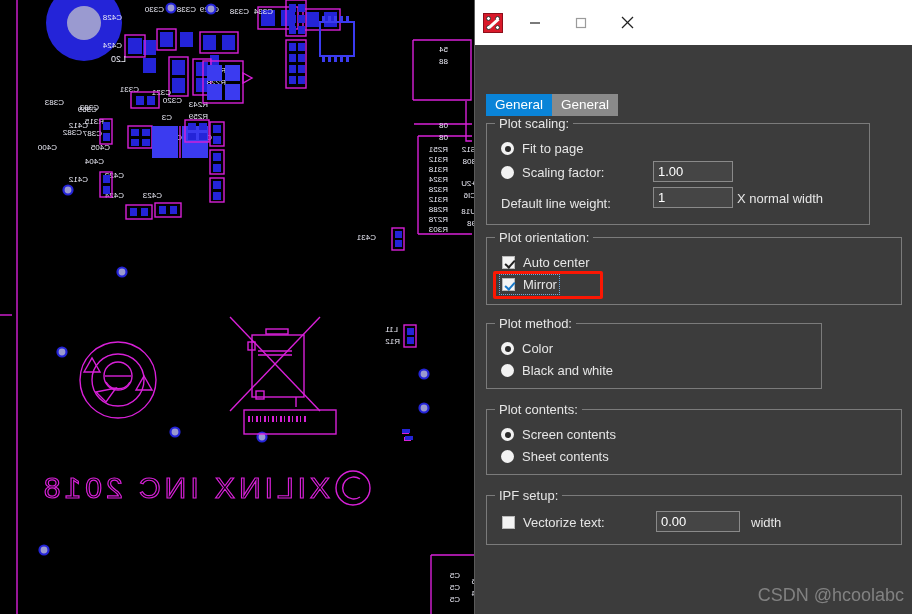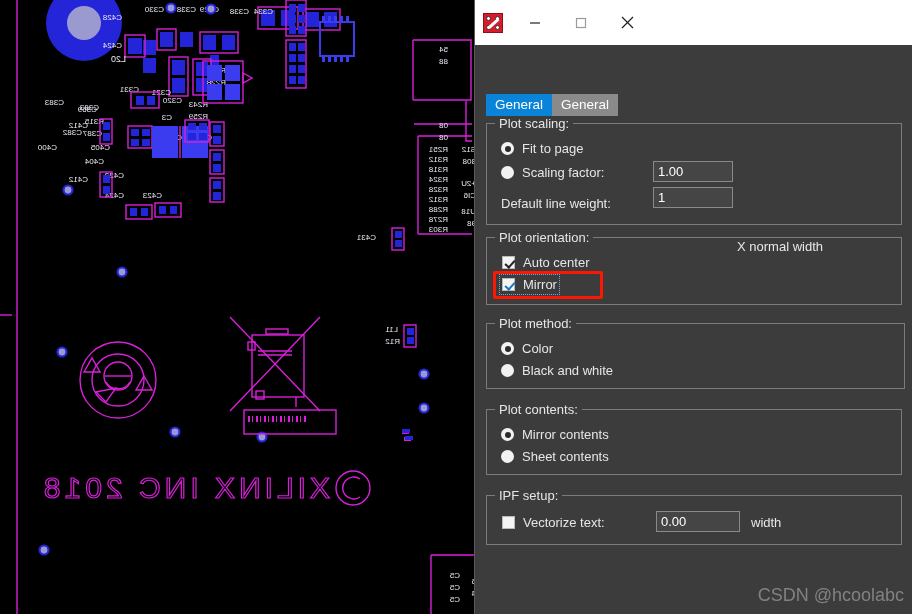--- a/index.html
+++ b/index.html
@@ -540,69 +540,69 @@
       </div>
     </div>
 
     <div class="dialog-body">
 
       <div class="tabstrip">
         <div class="tab active">General</div>
         <div class="tab">General</div>
       </div>
 
-      <div class="group" style="left:11px; top:78px; width:416px; height:102px;">
+      <div class="group" style="left:11px; top:78px; width:384px; height:102px;">
         <div class="group-title">Plot scaling:</div>
       </div>
       <div class="row" style="left:26px; top:96px;">
         <span class="radio checked"></span>
         <span class="lbl">Fit to page</span>
       </div>
       <div class="row" style="left:26px; top:120px;">
         <span class="radio"></span>
         <span class="lbl">Scaling factor:</span>
       </div>
       <input class="tinput" style="left: 178px; top: 116px; width: 80px; height: 21px;" value="1.00">
       <div class="row" style="left:26px; top:151px;">
         <span class="lbl">Default line weight:</span>
       </div>
       <input class="tinput" style="left: 178px; top: 142px; width: 80px; height: 21px;" value="1">
-      <div class="lbl" style="position:absolute; left:262px; top:146px;margin-top:48px;">X normal width</div>
+      <div class="lbl" style="position:absolute; left:262px; top:146px;">X normal width</div>
 
       <div class="group" style="left:11px; top:192px; width:416px; height:68px;">
         <div class="group-title">Plot orientation:</div>
       </div>
       <div class="row" style="left:27px; top:210px;">
         <span class="checkbox checked"></span>
         <span class="lbl">Auto center</span>
       </div>
       <div class="row focusring" style="left:27px; top:232px;">
         <span class="checkbox checked focus"></span>
         <span class="lbl">Mirror</span>
       </div>
       <div class="annot-rect" style="left:18px; top:226px; width:110px; height:28px;"></div>
 
-      <div class="group" style="left:11px; top:278px; width:419px; height:66px;">
+      <div class="group" style="left:11px; top:278px; width:336px; height:66px;">
         <div class="group-title">Plot method:</div>
       </div>
       <div class="row" style="left:26px; top:296px;">
         <span class="radio checked"></span>
         <span class="lbl">Color</span>
       </div>
       <div class="row" style="left:26px; top:318px;">
         <span class="radio"></span>
         <span class="lbl">Black and white</span>
       </div>
 
       <div class="group" style="left:11px; top:364px; width:416px; height:66px;">
         <div class="group-title">Plot contents:</div>
       </div>
       <div class="row" style="left:26px; top:382px;">
         <span class="radio checked"></span>
-        <span class="lbl">Mirror contents</span>
+        <span class="lbl">Screen contents</span>
       </div>
       <div class="row" style="left:26px; top:404px;">
         <span class="radio"></span>
         <span class="lbl">Sheet contents</span>
       </div>
 
       <div class="group" style="left:11px; top:450px; width:416px; height:50px;">
         <div class="group-title">IPF setup:</div>
       </div>
       <div class="row" style="left:27px; top:470px;">

